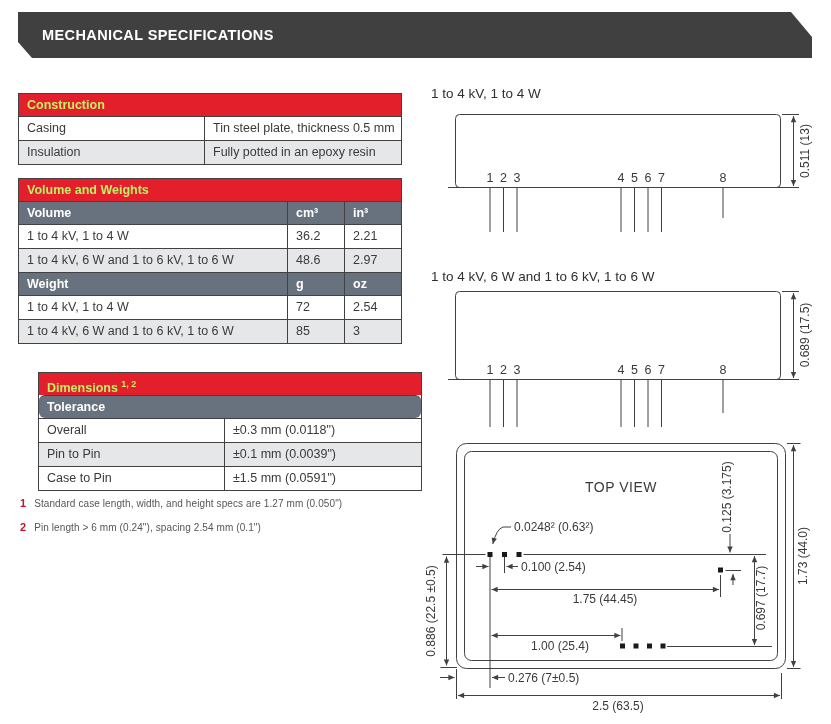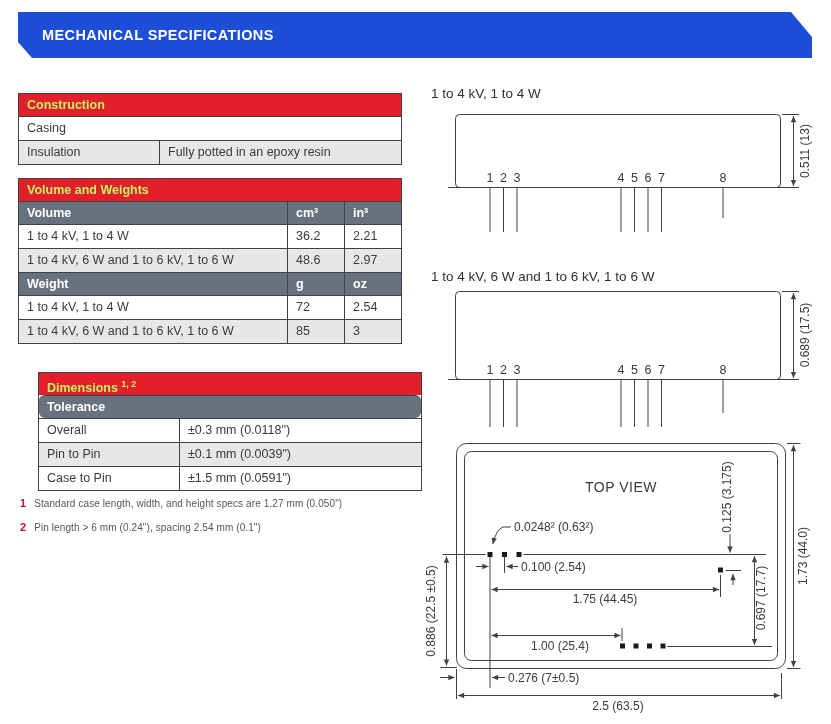--- a/index.html
+++ b/index.html
@@ -1,34 +1,34 @@
 <!DOCTYPE html>
 <html><head>
 <meta charset="utf-8">
 <style>
   html,body{margin:0;padding:0;background:#fff;}
   body{width:831px;height:724px;position:relative;font-family:"Liberation Sans",sans-serif;color:#3A3A39;}
 
   
-  .banner{position:absolute;left:18px;top:12px;width:794px;height:46px;background:#1d4ed8;
+  .banner{position:absolute;left:18px;top:12px;width:794px;height:46px;background:#404040;
     clip-path:polygon(0 0,calc(100% - 21px) 0,100% 25px,100% 100%,14px 100%,0 calc(100% - 16px));
     display:flex;align-items:center;padding-left:24px;box-sizing:border-box;}
   .banner span{color:#fff;font-weight:bold;font-size:14.5px;letter-spacing:.4px;}
 
   
   .tbl{position:absolute;left:18px;width:382px;border:1px solid #414042;background:#fff;font-size:12.5px;}
   .tbl-header{background:#E31F2B;color:#bef264;font-weight:bold;height:22px;line-height:22px;padding:0 8px;}
   .tbl-header sup{font-size:9px;}
   .row{display:grid;border-top:1px solid #414042;}
   .row>div{padding:0 8px;height:23px;line-height:23px;overflow:hidden;white-space:nowrap;}
   .row>div+div{border-left:1px solid #414042;}
   .row.slate{background:#68727E;color:#fff;font-weight:bold;}
   .row.slate>div{height:22px;line-height:22px;}
   .row.gray{background:#E6E7E8;}
-  .cols-2{grid-template-columns:140px 1fr;}
+  .cols-2{grid-template-columns:140px 1fr;gap:45px;}
   .cols-3{grid-template-columns:268px 57px 1fr;}
 
   #tbl-construction{top:93px;}
   #tbl-volume{top:178px;}
   #tbl-dimensions{top:372px;margin-left:20px;}
 
   .footnote{position:absolute;left:20px;display:flex;align-items:baseline;}
   .footnote .fn-num{color:#C41425;font-weight:bold;font-size:11px;margin-right:8px;}
   .footnote .fn-text{font-size:10px;color:#565655;letter-spacing:.1px;}
   #footnote-1{top:497px;}
@@ -47,20 +47,21 @@
 <body>
 
 <div class="banner">
   <span>MECHANICAL SPECIFICATIONS</span>
 </div>
 
 <div class="tbl" id="tbl-construction">
   <div class="tbl-header">Construction</div>
   <div class="row cols-2">
     <div>Casing</div>
+    <div>Tin steel plate, thickness 0.5 mm</div>
   </div>
   <div class="row cols-2 gray">
     <div>Insulation</div>
     <div>Fully potted in an epoxy resin</div>
   </div>
 </div>
 
 <div class="tbl" id="tbl-volume">
   <div class="tbl-header">Volume and Weights</div>
   <div class="row cols-3 slate">

